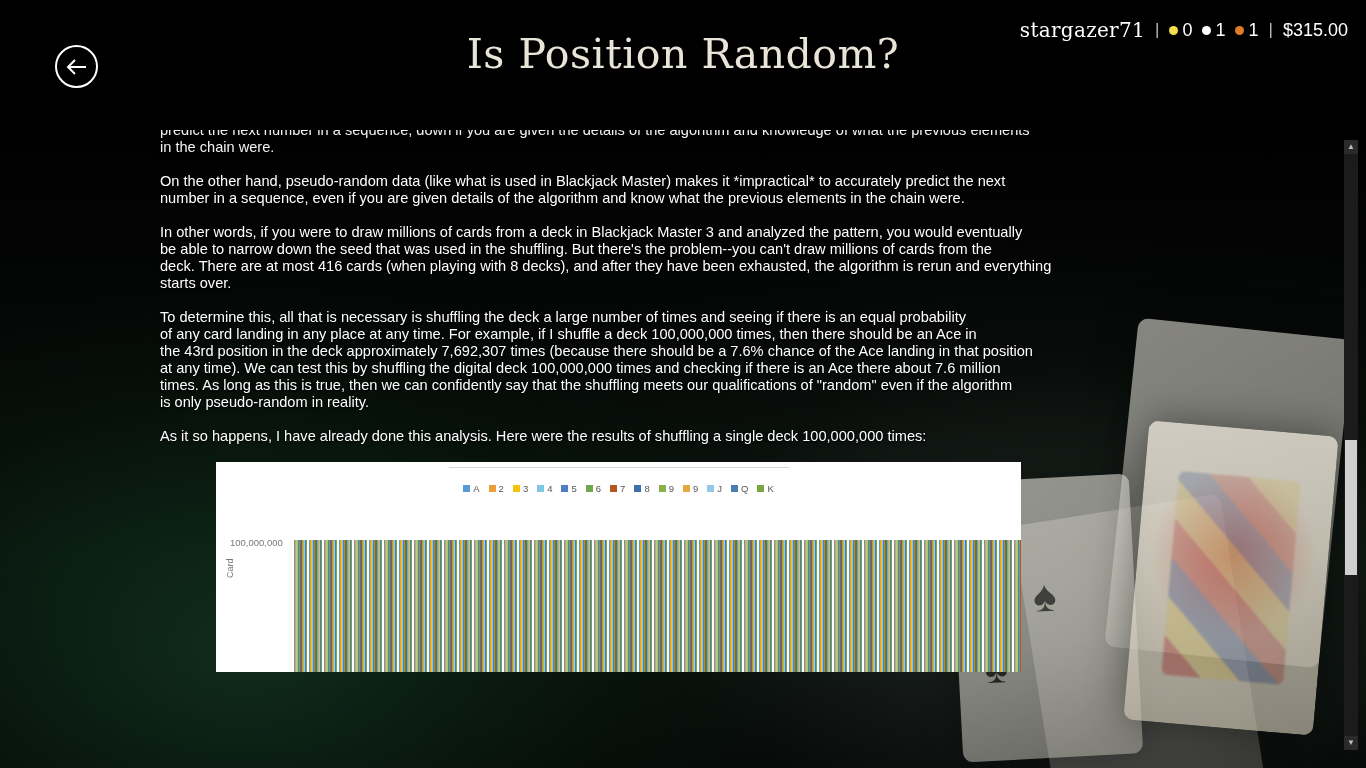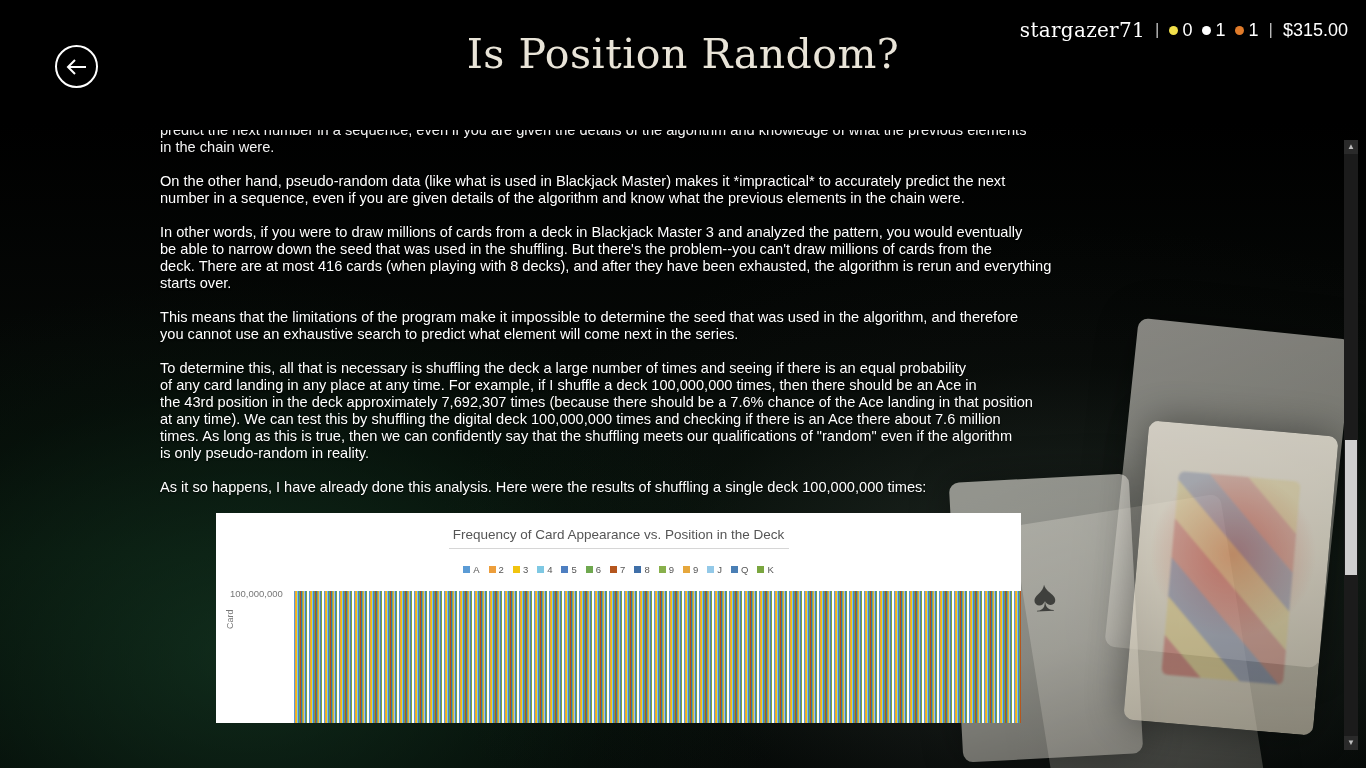--- a/index.html
+++ b/index.html
@@ -329,40 +329,37 @@
         <span class="chip-dot" style="background:#e07b2a"></span>
         <span>1</span>
       </span>
       <span class="status-sep">|</span>
       <span id="balance">$315.00</span>
     </div>
   </div>
 
   <div id="article-scroll">
     <div id="article-content">
-      <p>predict the next number in a sequence, even if you are given the details of the algorithm and knowledge of what the previous elements
+      <p>predict the next number in a sequence, down if you are given the details of the algorithm and knowledge of what the previous elements
 in the chain were.</p>
       <p>On the other hand, pseudo-random data (like what is used in Blackjack Master) makes it *impractical* to accurately predict the next
 number in a sequence, even if you are given details of the algorithm and know what the previous elements in the chain were.</p>
       <p>In other words, if you were to draw millions of cards from a deck in Blackjack Master 3 and analyzed the pattern, you would eventually
 be able to narrow down the seed that was used in the shuffling. But there's the problem--you can't draw millions of cards from the
 deck. There are at most 416 cards (when playing with 8 decks), and after they have been exhausted, the algorithm is rerun and everything
 starts over.</p>
-      <p>This means that the limitations of the program make it impossible to determine the seed that was used in the algorithm, and therefore
-you cannot use an exhaustive search to predict what element will come next in the series.</p>
       <p>To determine this, all that is necessary is shuffling the deck a large number of times and seeing if there is an equal probability
 of any card landing in any place at any time. For example, if I shuffle a deck 100,000,000 times, then there should be an Ace in
 the 43rd position in the deck approximately 7,692,307 times (because there should be a 7.6% chance of the Ace landing in that position
 at any time). We can test this by shuffling the digital deck 100,000,000 times and checking if there is an Ace there about 7.6 million
 times. As long as this is true, then we can confidently say that the shuffling meets our qualifications of "random" even if the algorithm
 is only pseudo-random in reality.</p>
       <p>As it so happens, I have already done this analysis. Here were the results of shuffling a single deck 100,000,000 times:</p>
 
       <div id="chart-figure">
-        <div id="chart-title">Frequency of Card Appearance  vs. Position in the Deck</div>
         <div id="chart-title-rule"></div>
         <div id="chart-legend">
             <span class="legend-item">
               <span class="legend-swatch" style="background: rgb(91, 155, 213);"></span>
               <span>A</span>
             </span>
             <span class="legend-item">
               <span class="legend-swatch" style="background: rgb(237, 158, 59);"></span>
               <span>2</span>
             </span>

